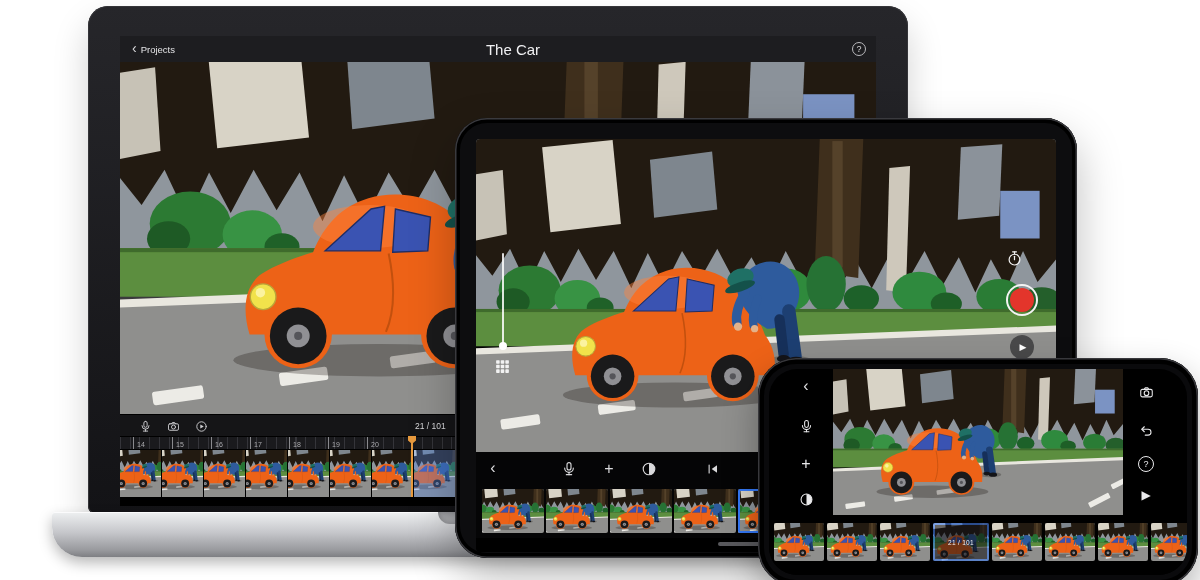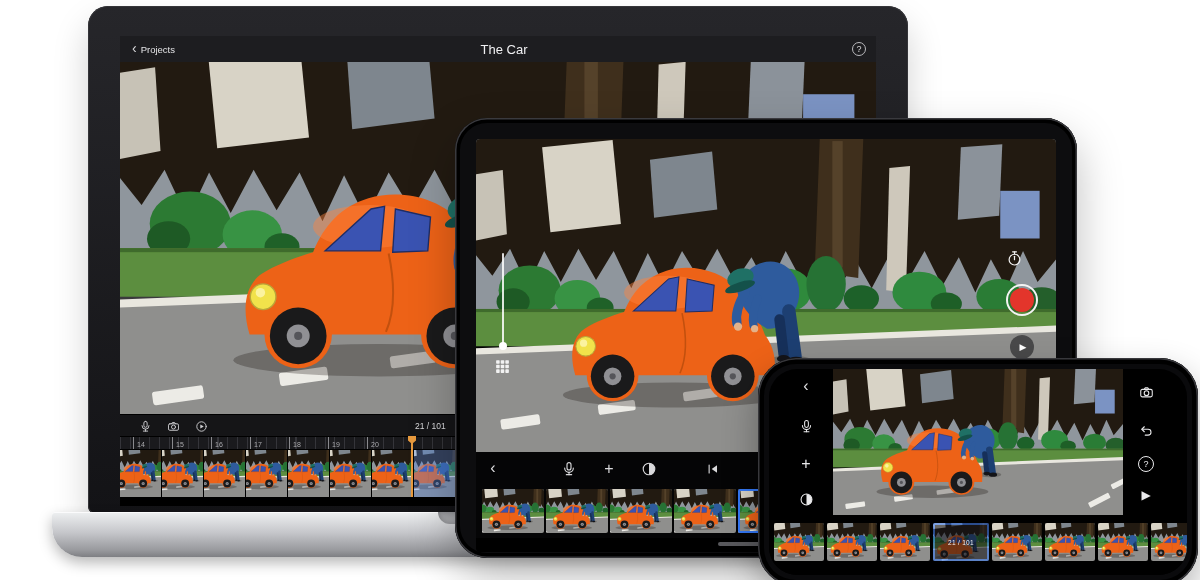--- a/index.html
+++ b/index.html
@@ -14,22 +14,22 @@
   
   .macbook{position:absolute;left:0;top:0;z-index:1;}
   .mac-frame{position:absolute;left:88px;top:6px;width:820px;height:508px;
              background:linear-gradient(#26262a,#131316);border-radius:20px 20px 8px 8px;
              box-shadow:0 18px 35px rgba(0,0,0,.18), inset 0 0 0 1px #343438;}
   .mac-screen{position:absolute;left:32px;top:30px;width:756px;height:470px;background:#000;overflow:hidden;}
   .mac-topbar{position:absolute;left:0;top:0;width:100%;height:26px;background:#1d1d20;border-bottom:1px solid #050506;
               color:#e3e3e5;font-size:9.5px;}
   .mac-back{position:absolute;left:12px;top:0;height:26px;display:flex;align-items:center;gap:4px;color:#e3e3e5;}
   .chev{font-size:14px;color:#dcdcde;margin-top:-2px;}
-  .mac-title{position:absolute;left:6px;top:0;width:100%;height:26px;display:flex;align-items:center;justify-content:center;
-             font-size:13px;color:#f0f0f2;}
+  .mac-title{position:absolute;left:15px;top:0;width:100%;height:26px;display:flex;align-items:center;justify-content:center;
+             font-size:15px;color:#f0f0f2;}
   .mac-help{position:absolute;right:10px;top:6px;width:14px;height:14px;border:1px solid #b9b9bd;border-radius:50%;
             color:#d8d8da;font-size:9px;}
   .mac-viewport{position:absolute;left:0;top:26px;width:756px;height:352px;overflow:hidden;background:#3a3a3c;}
   .mac-viewport svg,.scene-svg{display:block;width:100%;height:100%;}
   .mac-controls{position:absolute;left:0;top:378px;width:100%;height:22px;background:#151517;border-top:1px solid #000;
                 display:flex;align-items:center;color:#cfcfd2;}
   .mac-controls .icon-btn{margin-left:14px;width:14px;height:14px;color:#cfcfd2;}
   .mac-controls .icon-btn:first-child{margin-left:18px;}
   .mac-controls .ic{width:13px;height:13px;}
   .mac-counter{position:absolute;left:295px;top:0;height:22px;display:flex;align-items:center;font-size:8.5px;color:#d9d9db;}

